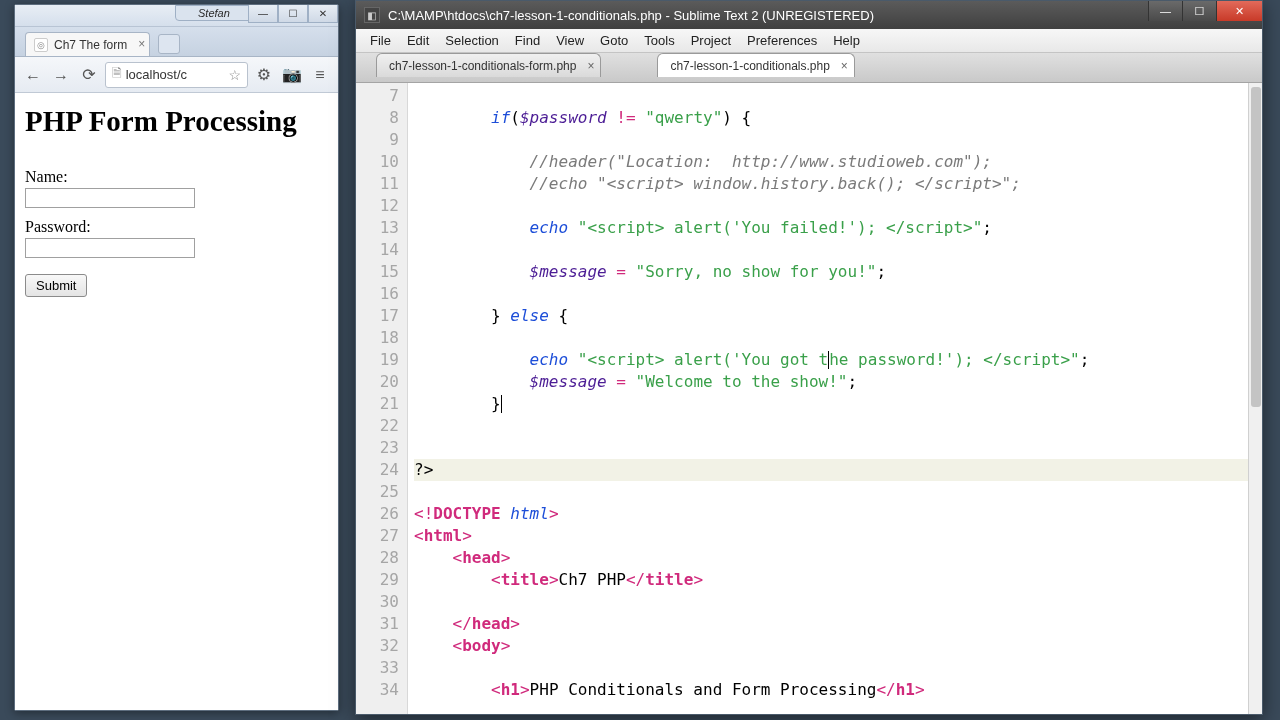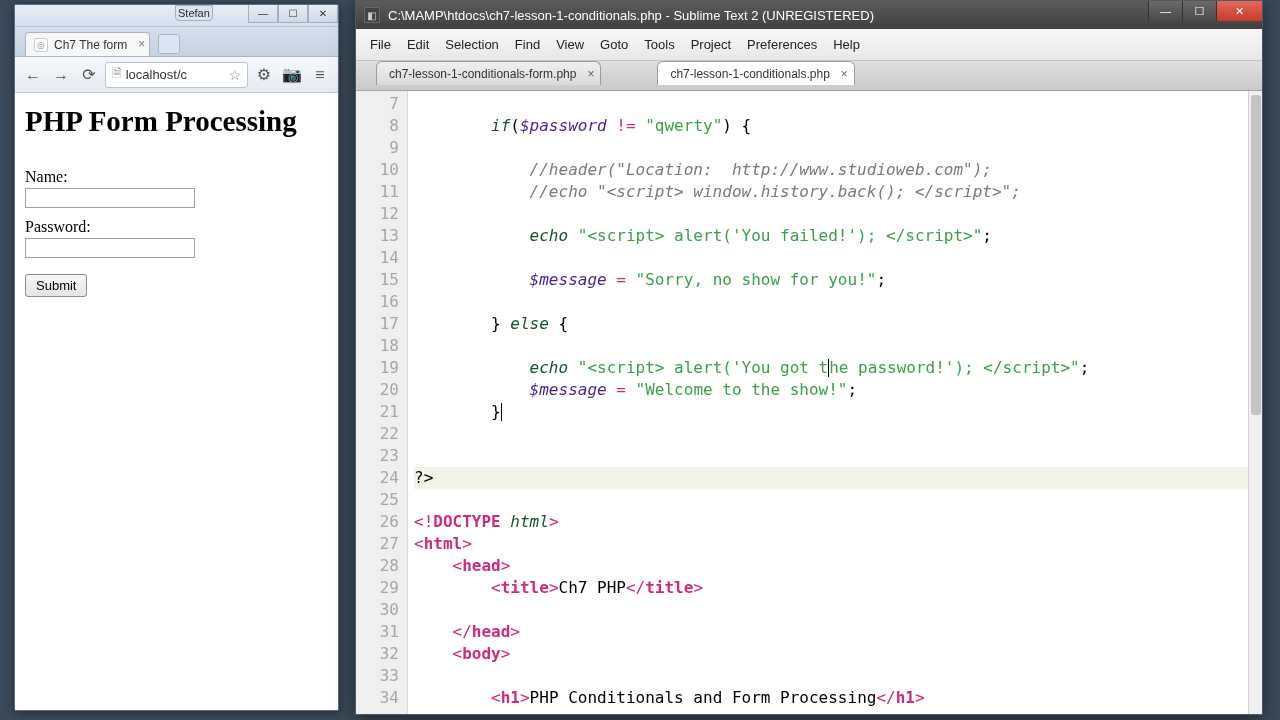--- a/index.html
+++ b/index.html
@@ -27,22 +27,22 @@
     display: flex; align-items: center;
     font-size: 11px;
     position: relative;
     border-bottom: 1px solid #b8c4d4;
   }
   .user-badge {
     position: absolute; left: 160px; top: 0;
     background: #dae3ee;
     border: 1px solid #9fb0c5;
     border-radius: 0 0 4px 4px;
-    padding: 1px 2px;
-    font-size: 11px; color: #2a2a2a;
+    padding: 1px 22px;
+    font-size: 11px; color: #2a2a2a; font-style: italic;
   }
   .win-controls {
     position: absolute; right: 0; top: 0;
     display: flex;
   }
   .win-btn {
     width: 30px; height: 18px;
     background: linear-gradient(#e8eef5,#cfd9e6);
     border: 1px solid #9fb0c5; border-top: none;
     display: flex; align-items: center; justify-content: center;
@@ -175,21 +175,21 @@
     background: linear-gradient(#6a6a6a,#4a4a4a);
     border-left: 1px solid #333;
     display:flex;align-items:center;justify-content:center;
     color:#fff; font-size:11px;
   }
   .subl-winbtn.close {
     background: linear-gradient(#e26a5a,#c83a28);
     width: 46px;
   }
   .menubar {
-    height: 32px;
+    height: 24px;
     background: linear-gradient(#f7f7f7,#e8e8e8);
     border-bottom: 1px solid #c4c4c4;
     display: flex; align-items: center;
     font-size: 13px; color: #222;
     padding-left: 6px;
   }
   .menubar span { padding: 0 8px; }
   .editor-tabs {
     height: 30px;
     background: linear-gradient(#e0e0e0,#c9c9c9);
@@ -245,21 +245,21 @@
   }
   .code .ln { display: block; height: 22px; }
   .code .ln.hl { background: #f2f2e6; }
   .code .cursor {
     display: inline-block; width: 0;
     border-left: 1px solid #000;
     height: 18px; vertical-align: middle;
     margin-bottom: 2px;
   }
   
-  .kw   { color: #14532d; font-style: italic; }   
+  .kw   { color: #1d4ed8; font-style: italic; }   
   .var  { color: #4c1d95; font-style: italic; }
   .op   { color: #d02a7c; }
   .str  { color: #3aa04a; }
   .cm   { color: #7a7a7a; font-style: italic; }
   .tag  { color: #d02a7c; }
   .tagn { color: #d02a7c; font-weight: bold; }
   .txt  { color: #000; }
   .vscroll {
     position: absolute; right: 0; top: 0;
     width: 14px; height: 100%;

